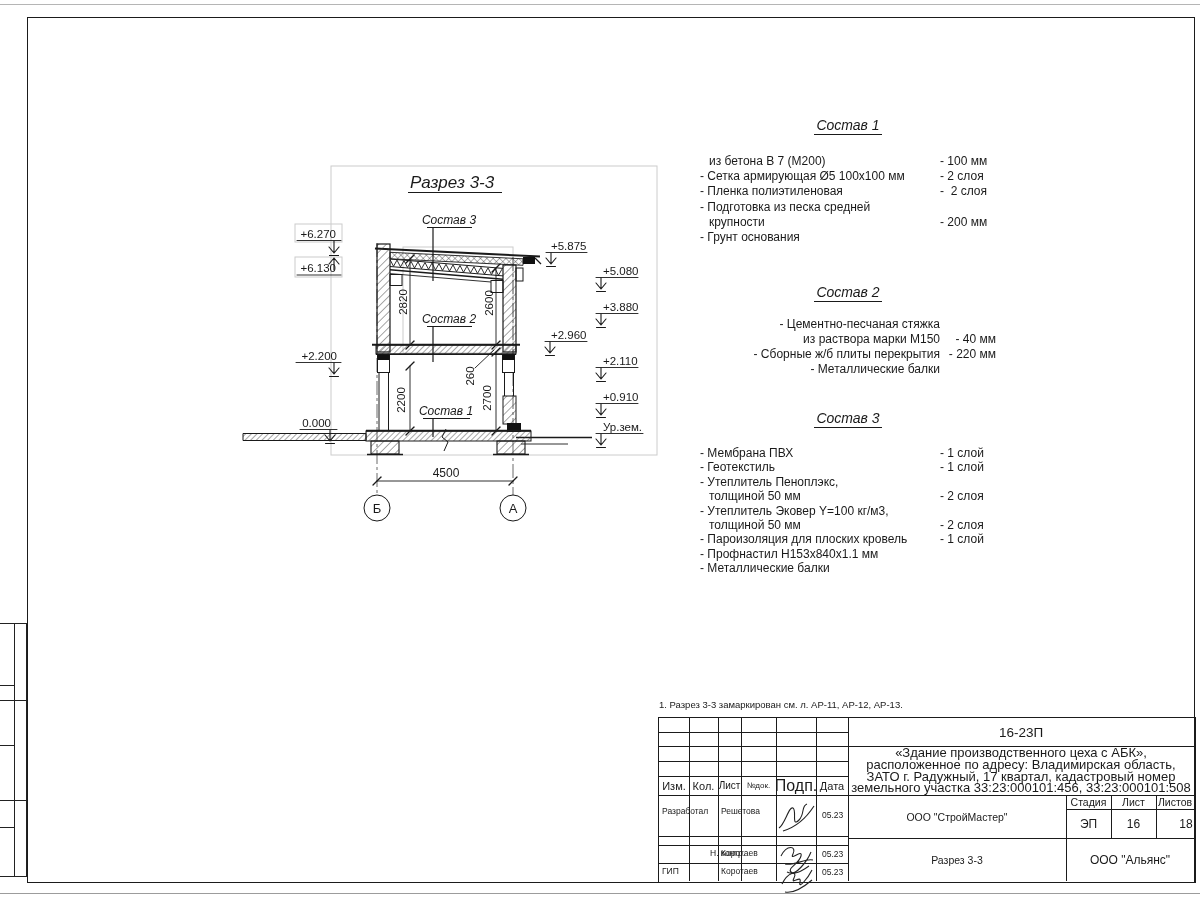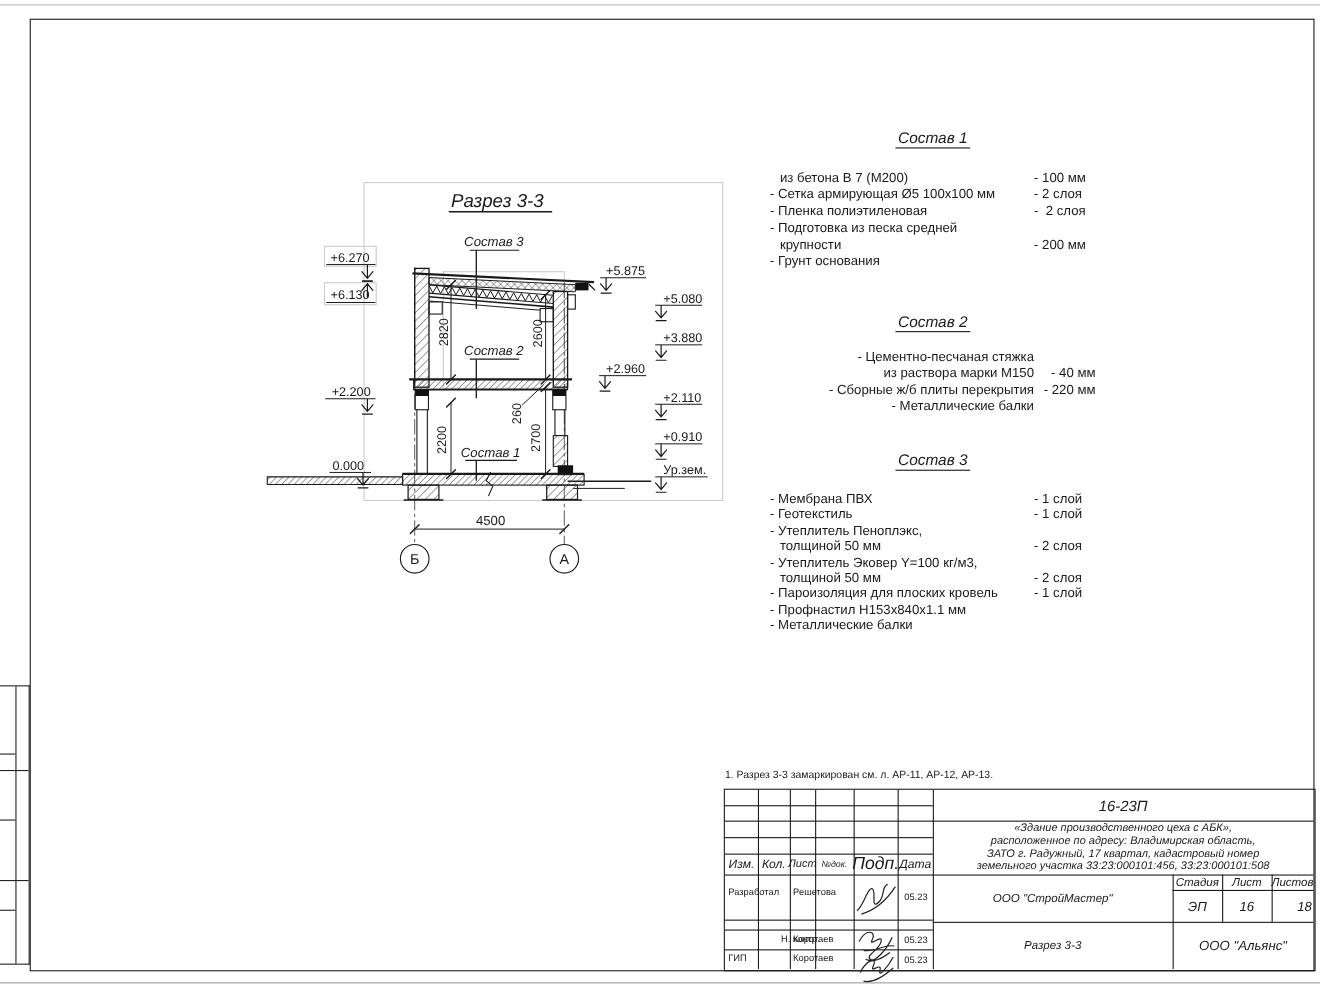--- a/index.html
+++ b/index.html
@@ -18,21 +18,21 @@
   .rows{margin-top:0;}
   .row{display:flex;font-size:12px;}
   .row .t{flex:1;white-space:pre;}
   .row .t.cont{padding-left:9px;}
   .row .v{width:56px;white-space:pre;}
   
   #tb{position:absolute;left:658px;top:717px;width:538px;height:166px;
       border:1.8px solid #1b1b1b;box-sizing:border-box;font-size:10.5px;}
   .vl{position:absolute;top:0;width:1.3px;background:#1b1b1b;}
   .hl{position:absolute;left:0;height:1.3px;background:#1b1b1b;}
-  .cell{position:absolute;display:flex;align-items:center;justify-content:center;font-style:italic;}
+  .cell{position:absolute;display:flex;align-items:center;justify-content:center;}
   .cl{position:absolute;font-size:8.5px;white-space:nowrap;}
   #note{position:absolute;left:659px;top:699px;font-size:9.5px;}
   svg text{font-family:"Liberation Sans",sans-serif;fill:#1a1a1a;}
   .dimtxt{font-size:11.5px;}
   .lbl{font-size:12px;font-style:italic;}
   .elev{font-size:11.5px;}
 </style>
 </head>
 <body>
 <div id="page">
@@ -372,21 +372,21 @@
     <path d="M2,30 C8,26 12,8 16,10 C20,12 14,30 22,22 C28,16 24,8 30,6 M6,33 C16,30 28,22 37,8" fill="none" stroke="#222" stroke-width="1.1"></path>
   </svg>
   <svg class="abs" style="left:118px;top:124px;" width="39" height="39" viewBox="0 0 39 39">
     <path d="M4,14 C10,2 20,4 16,12 C12,20 26,6 24,14 C22,22 10,26 14,30 C18,34 30,20 34,10 M8,22 C18,24 28,16 36,18 M10,30 C18,34 26,28 32,24" fill="none" stroke="#222" stroke-width="1.1"></path>
   </svg>
   <svg class="abs" style="left:120px;top:146px;" width="36" height="34" viewBox="0 0 36 34">
     <path d="M3,20 C9,8 19,6 15,14 C11,22 23,10 21,18 C19,26 29,14 33,6 M6,28 C16,30 26,22 33,16" fill="none" stroke="#222" stroke-width="1.1"></path>
   </svg>
 
   <div class="cell" style="left:189px;top:0;width:346px;height:28px;font-size:13.5px;">16-23П</div>
-  <div class="cell" style="left:189px;top:29px;width:346px;height:47px;font-size:10px;line-height:11.6px;flex-direction:column;justify-content:center;">
+  <div class="cell" style="left:189px;top:29px;width:346px;height:47px;font-size:13px;line-height:11.6px;flex-direction:column;justify-content:center;">
     <div>«Здание производственного цеха с АБК»,</div>
     <div>расположенное по адресу: Владимирская область,</div>
     <div>ЗАТО г. Радужный, 17 квартал, кадастровый номер</div>
     <div>земельного участка 33:23:000101:456, 33:23:000101:508</div>
   </div>
   <div class="cell" style="left:189px;top:77px;width:218px;height:43px;font-size:10.5px;">ООО "СтройМастер"</div>
   <div class="cell" style="left:407px;top:77px;width:45px;height:14px;font-size:10.5px;">Стадия</div>
   <div class="cell" style="left:452px;top:77px;width:45px;height:14px;font-size:10.5px;">Лист</div>
   <div class="cell" style="left:497px;top:77px;width:38px;height:14px;font-size:10.5px;">Листов</div>
   <div class="cell" style="left:407px;top:91px;width:45px;height:29px;font-size:12px;">ЭП</div>

